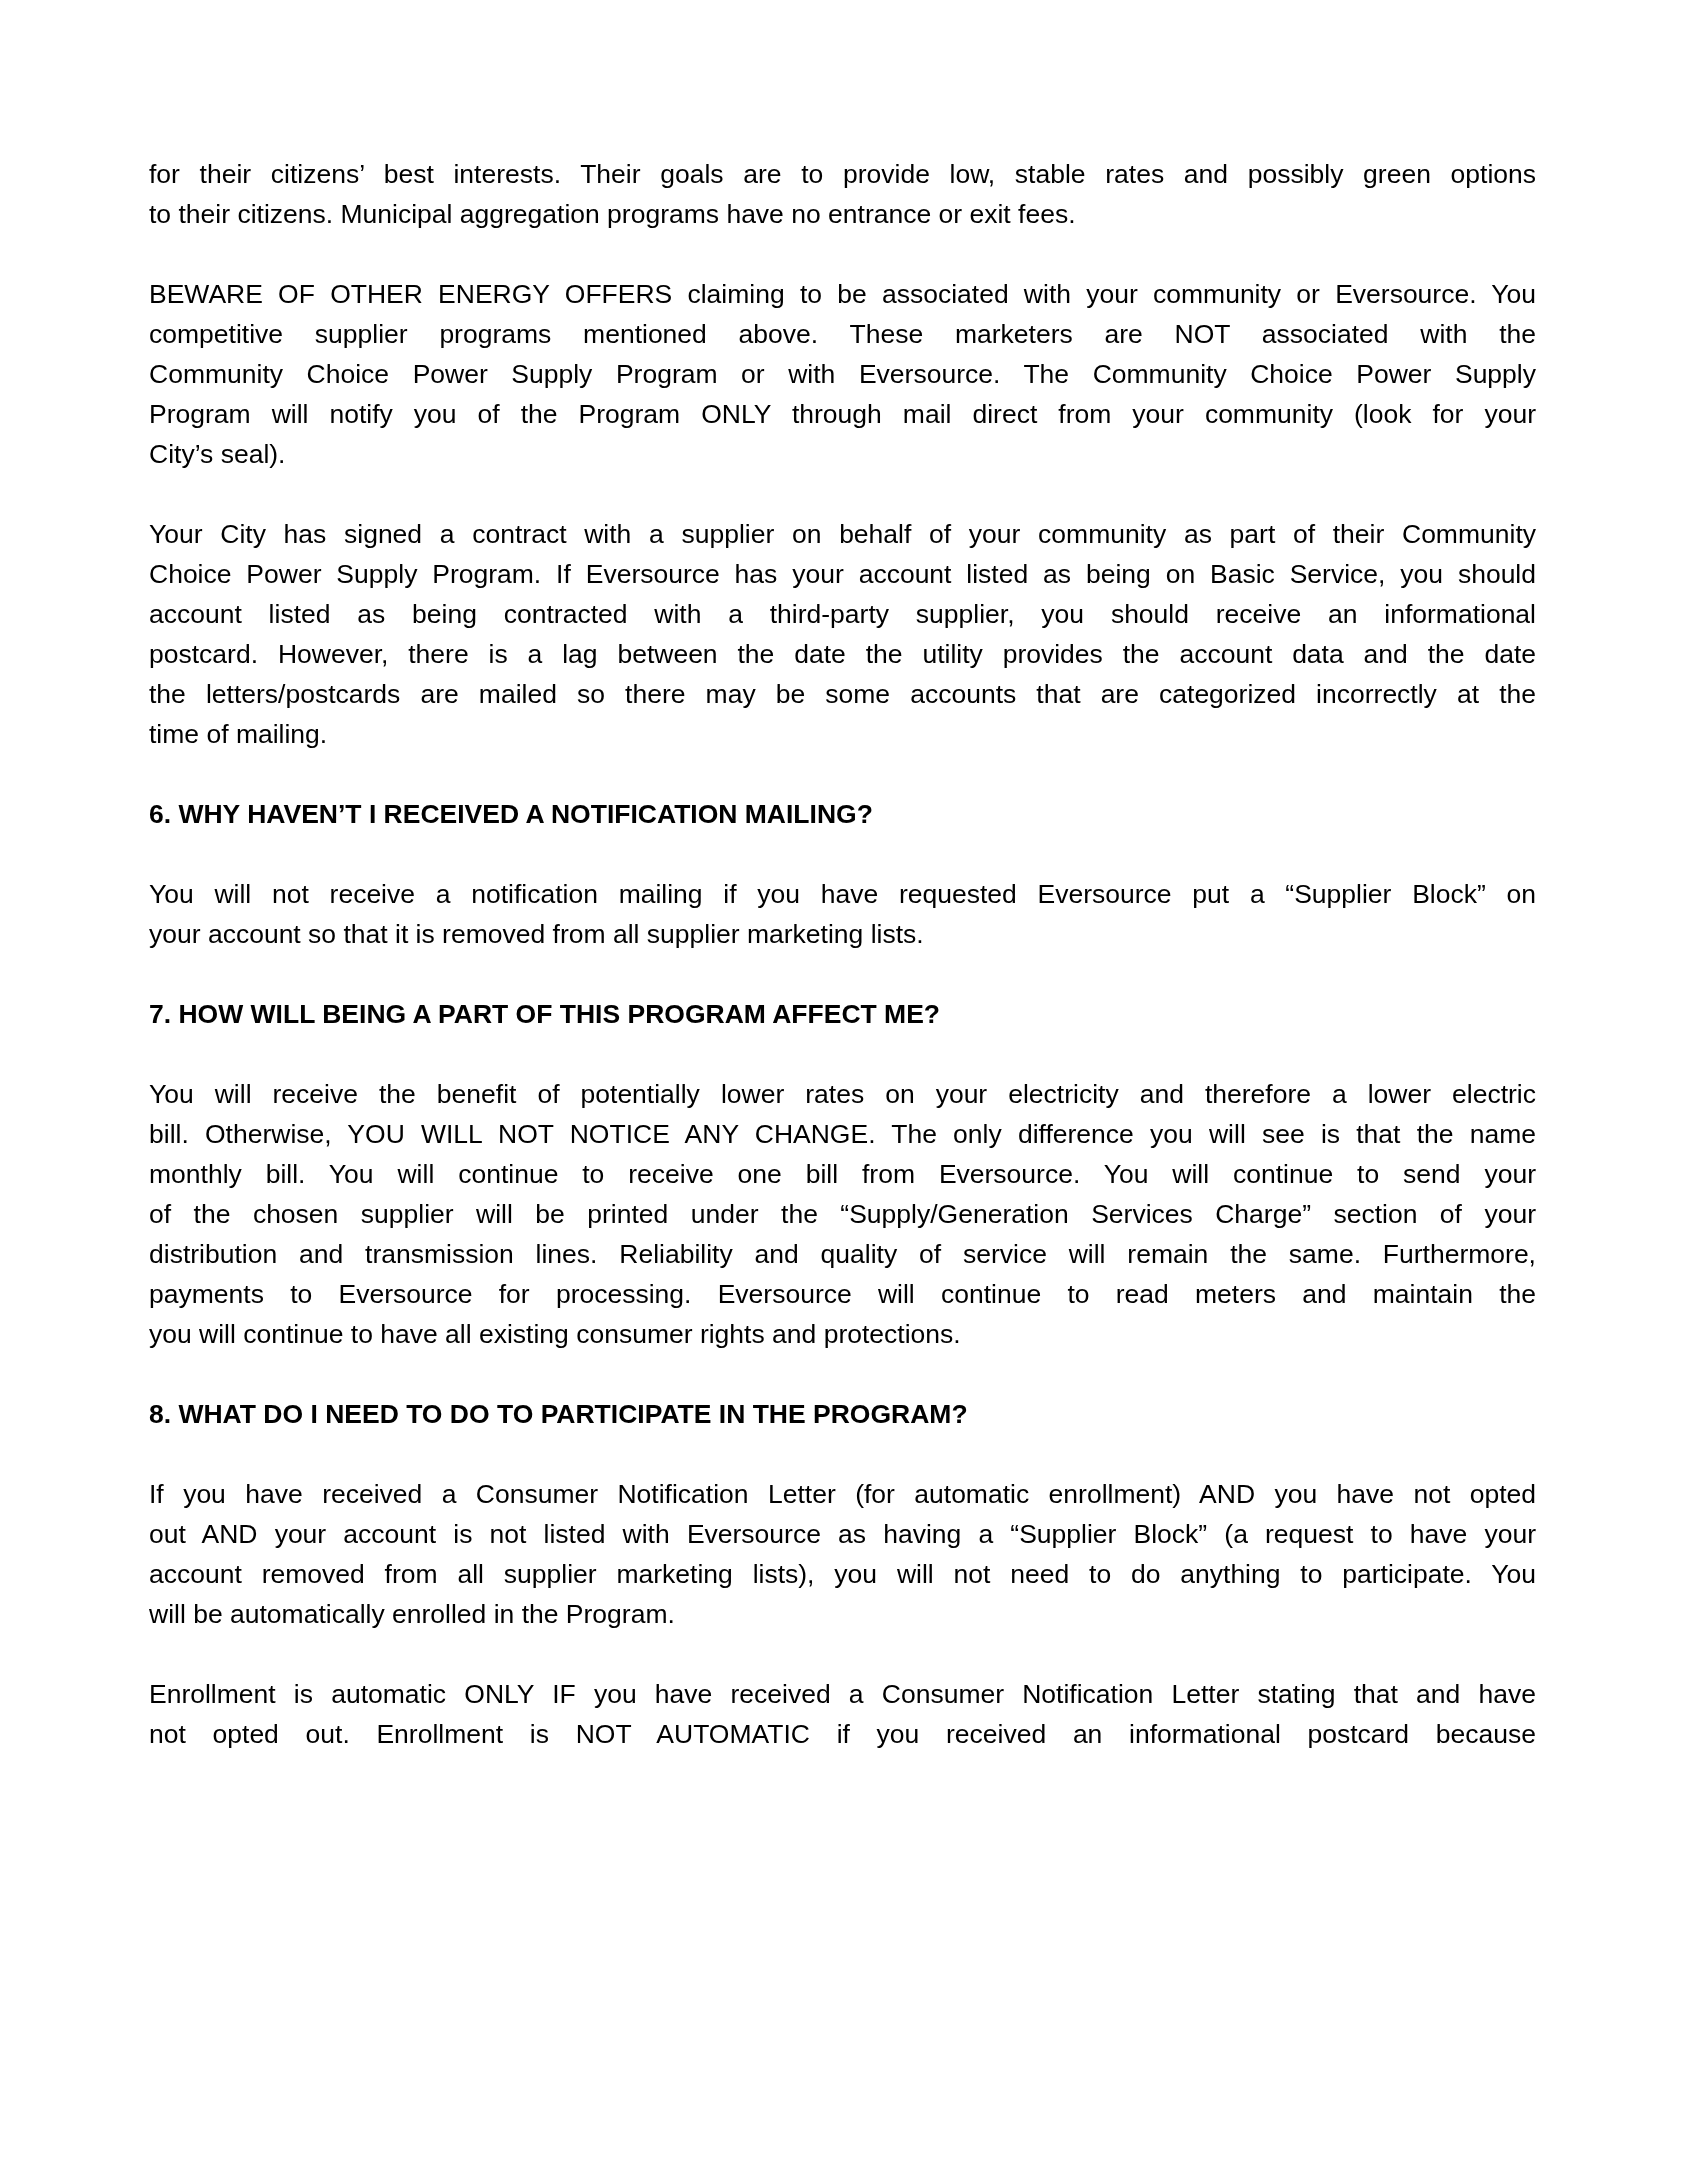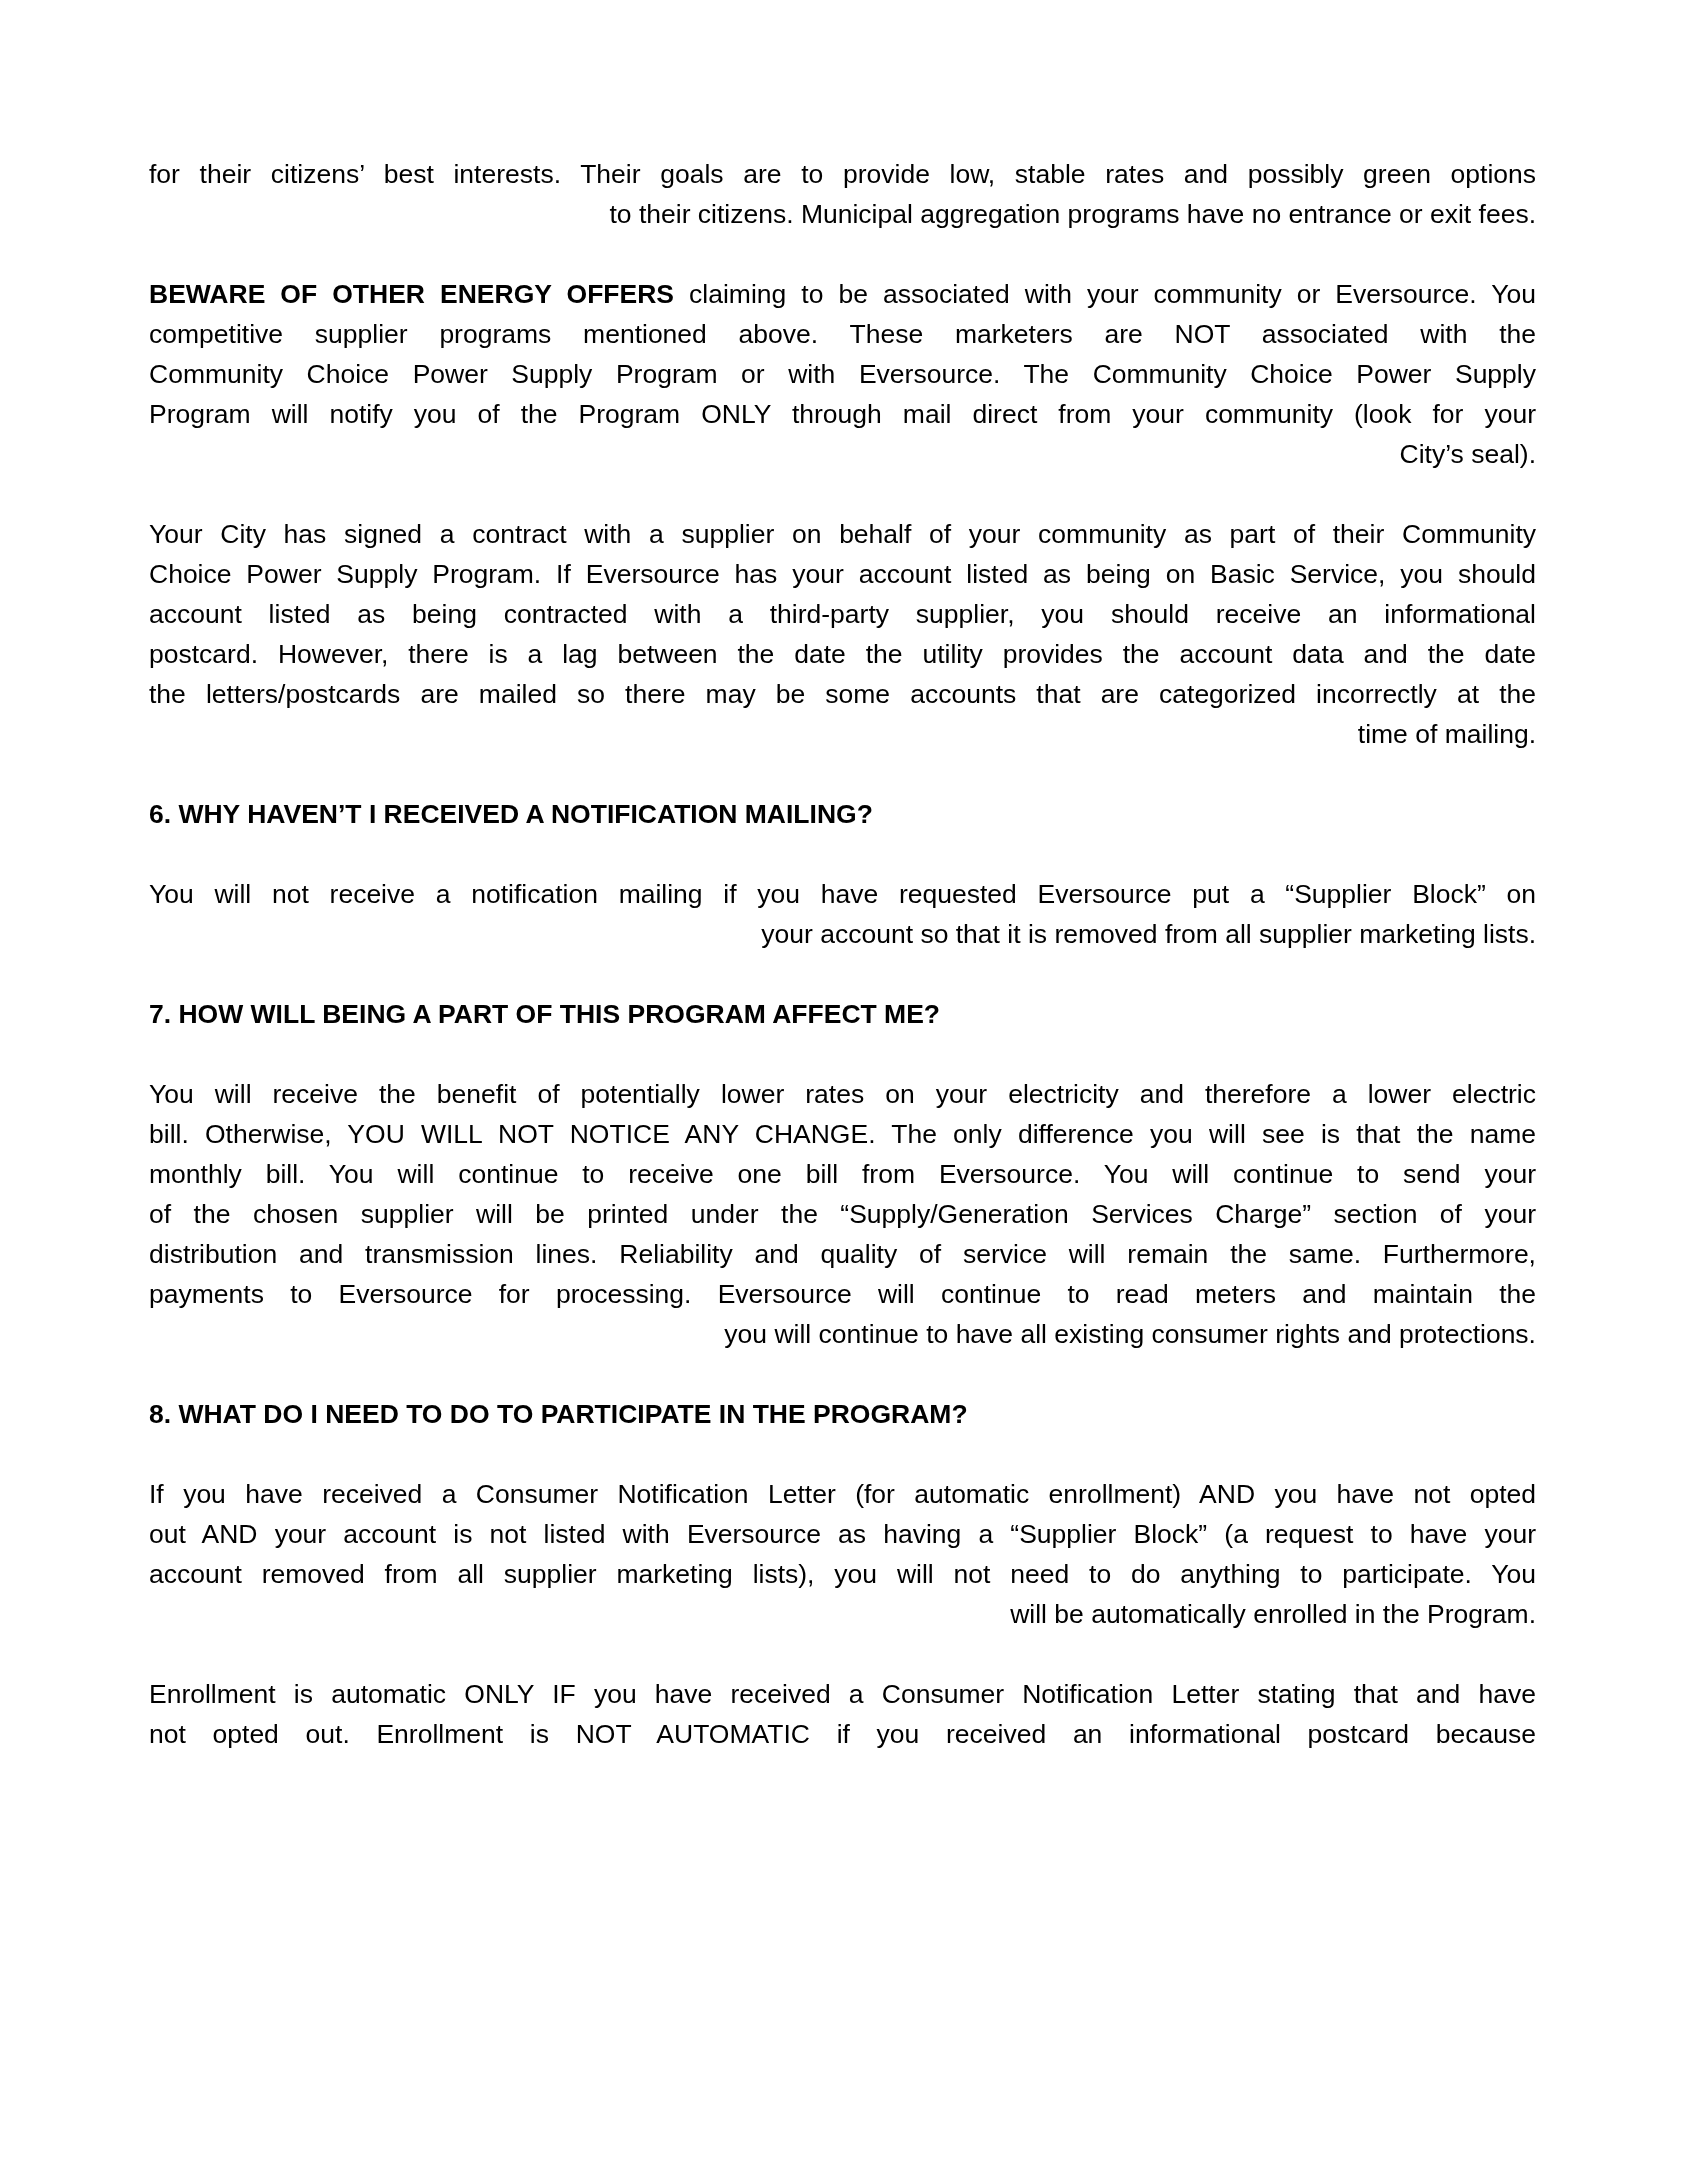--- a/index.html
+++ b/index.html
@@ -29,28 +29,28 @@
     font-size: 26.5px;
     line-height: 40px;
     font-weight: bold;
     text-align: left;
     margin-bottom: 40px;
     letter-spacing: 0px;
   }
   .line {
     font-size: 26.5px;
     line-height: 40px;
-    text-align: right;
+    text-align: left;
     white-space: normal;
   }
   .line.stretch {
     text-align: justify;
     text-align-last: justify;
   }
-  .bold { font-weight: bold; margin-top: 22px; }
+  .bold { font-weight: normal; margin-top: 22px; }
 </style>
 </head>
 <body>
 
 <div class="page">
   <main class="doc-body">
       <div class="paragraph">
         <div class="line stretch"><span>for their citizens’ best interests. Their goals are to provide low, stable rates and possibly green options</span></div>
         <div class="line"><span>to their citizens. Municipal aggregation programs have no entrance or exit fees.</span></div>
       </div>

